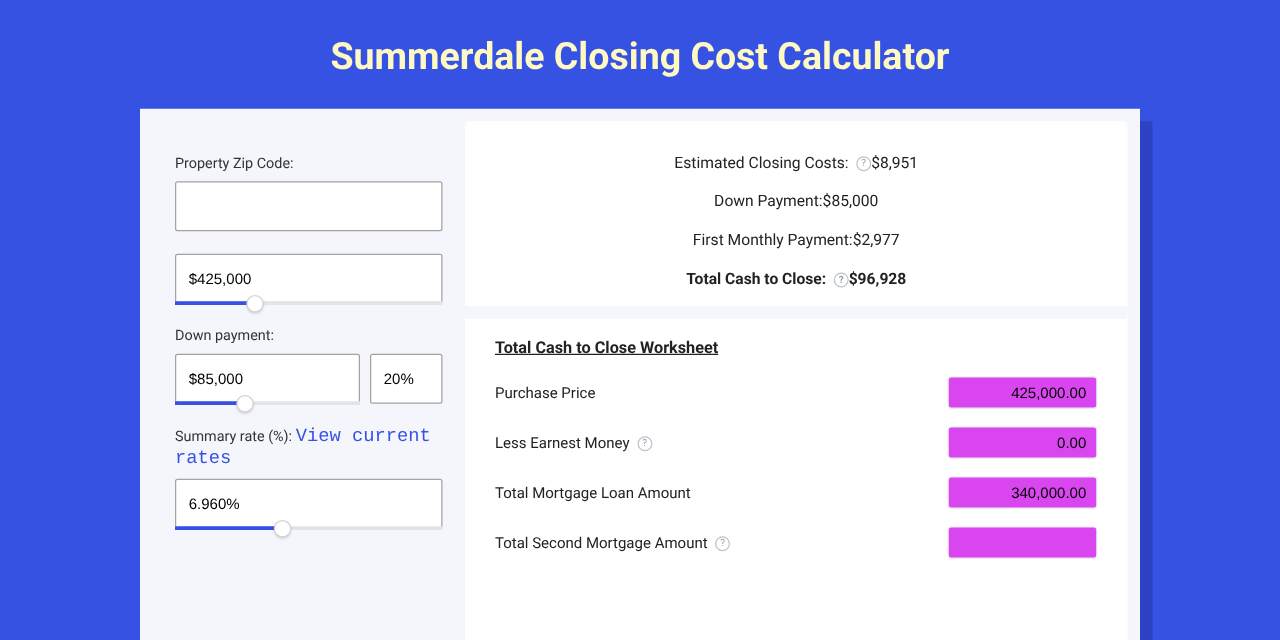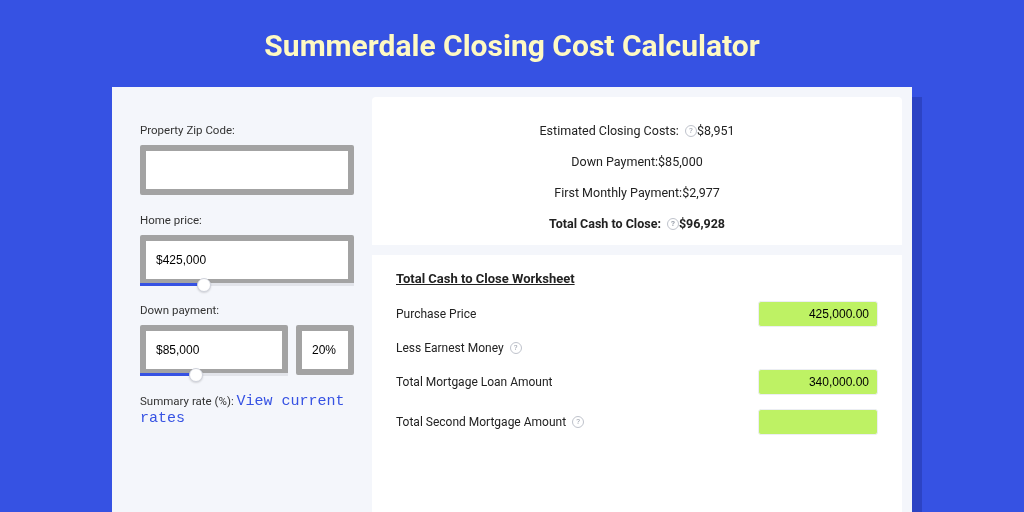--- a/index.html
+++ b/index.html
@@ -42,22 +42,22 @@
     padding: 36px 18px 0 28px;
   }
   .field-block { margin-bottom: 18px; }
   .field-label {
     font-size: 11.5px;
     color: #333;
     margin-bottom: 8px;
   }
   .text-input {
     width: 100%;
-    height: 50px;
-    border: 6px solid #a3a3a3;
+    height: 40px;
+    border: 1px solid #a3a3a3;
     background: #fff;
     border-radius: 2px;
     padding: 0 10px;
     font-size: 12px;
   }
   .input-with-slider { position: relative; }
   .slider-track {
     position: absolute;
     left: 0; right: 0; bottom: -1px;
     height: 3px;
@@ -125,30 +125,30 @@
     margin-bottom: 8px;
     text-decoration: underline;
   }
   .ws-row {
     display: flex;
     justify-content: space-between;
     align-items: center;
     padding: 7px 0;
     font-size: 12px;
   }
-  .ws-label { display: flex; align-items: center; gap: 6px; }
+  .ws-label { display: flex; align-items: flex-end; gap: 6px; }
   .ws-input {
     width: 120px;
     height: 26px;
     border: 1px solid #eceef3;
     border-radius: 3px;
     text-align: right;
     padding: 0 8px;
     font-size: 12px;
-    background: #bef264;
+    background: #d946ef;
   }
   .section-gap {
     height: 10px;
     margin: 6px -24px 0 -24px;
     background: #f4f6fb;
   }
 </style>
 </head>
 <body>
 
@@ -159,21 +159,20 @@
   <div class="calc-card">
 
     <div class="sidebar">
 
       <div class="field-block">
         <div class="field-label">Property Zip Code:</div>
         <input class="text-input" type="text" value="" style="">
       </div>
 
       <div class="field-block">
-        <div class="field-label">Home price:</div>
         <div class="input-with-slider">
           <input class="text-input" type="text" value="$425,000" style="">
           <div class="slider-track"></div>
           <div class="slider-fill" style="width:30%"></div>
           <div class="slider-thumb" style="left:30%"></div>
         </div>
       </div>
 
       <div class="field-block">
         <div class="field-label">Down payment:</div>
@@ -186,20 +185,26 @@
           </div>
           <input class="text-input pct-input" type="text" value="20%" style="">
         </div>
       </div>
 
       <div class="field-block">
         <div class="field-label">
           <span>Summary rate (%):</span>
           <a href="#" class="link">View current rates</a>
         </div>
+        <div class="input-with-slider">
+          <input class="text-input" type="text" value="6.960%" style="">
+          <div class="slider-track"></div>
+          <div class="slider-fill" style="width:40%"></div>
+          <div class="slider-thumb" style="left:40%"></div>
+        </div>
       </div>
 
     </div>
 
     <div class="main">
 
 
       <div class="summary-row">
         <span class="summary-label">
           <span>Estimated Closing Costs:</span>
@@ -239,20 +244,21 @@
           <span>Purchase Price</span>
         </span>
         <input class="ws-input" type="text" value="425,000.00" style="">
       </div>
 
       <div class="ws-row">
         <span class="ws-label">
           <span>Less Earnest Money</span>
           <span class="help-icon">?</span>
         </span>
+        <input class="ws-input" type="text" value="0.00" style="">
       </div>
 
       <div class="ws-row">
         <span class="ws-label">
           <span>Total Mortgage Loan Amount</span>
         </span>
         <input class="ws-input" type="text" value="340,000.00" style="">
       </div>
 
       <div class="ws-row">

